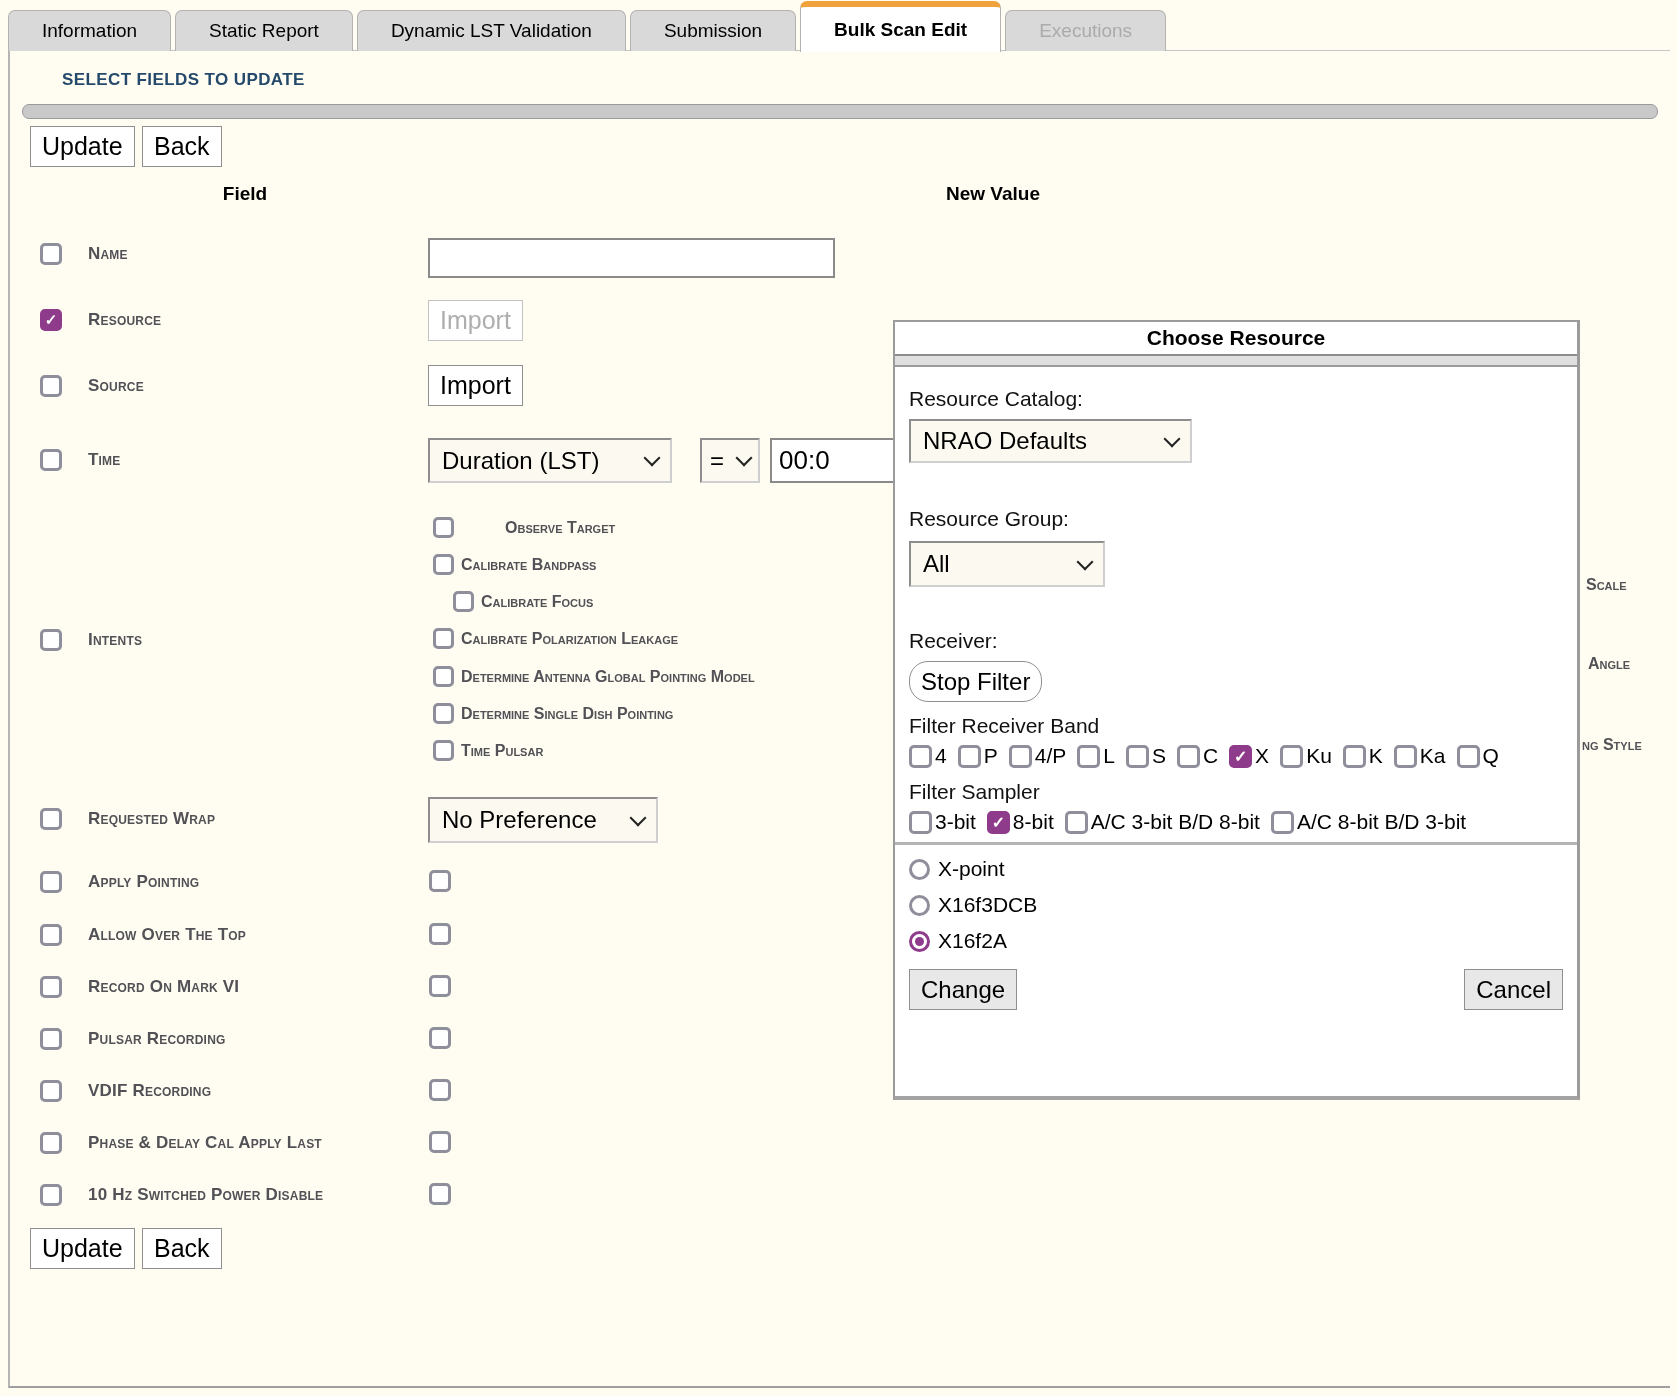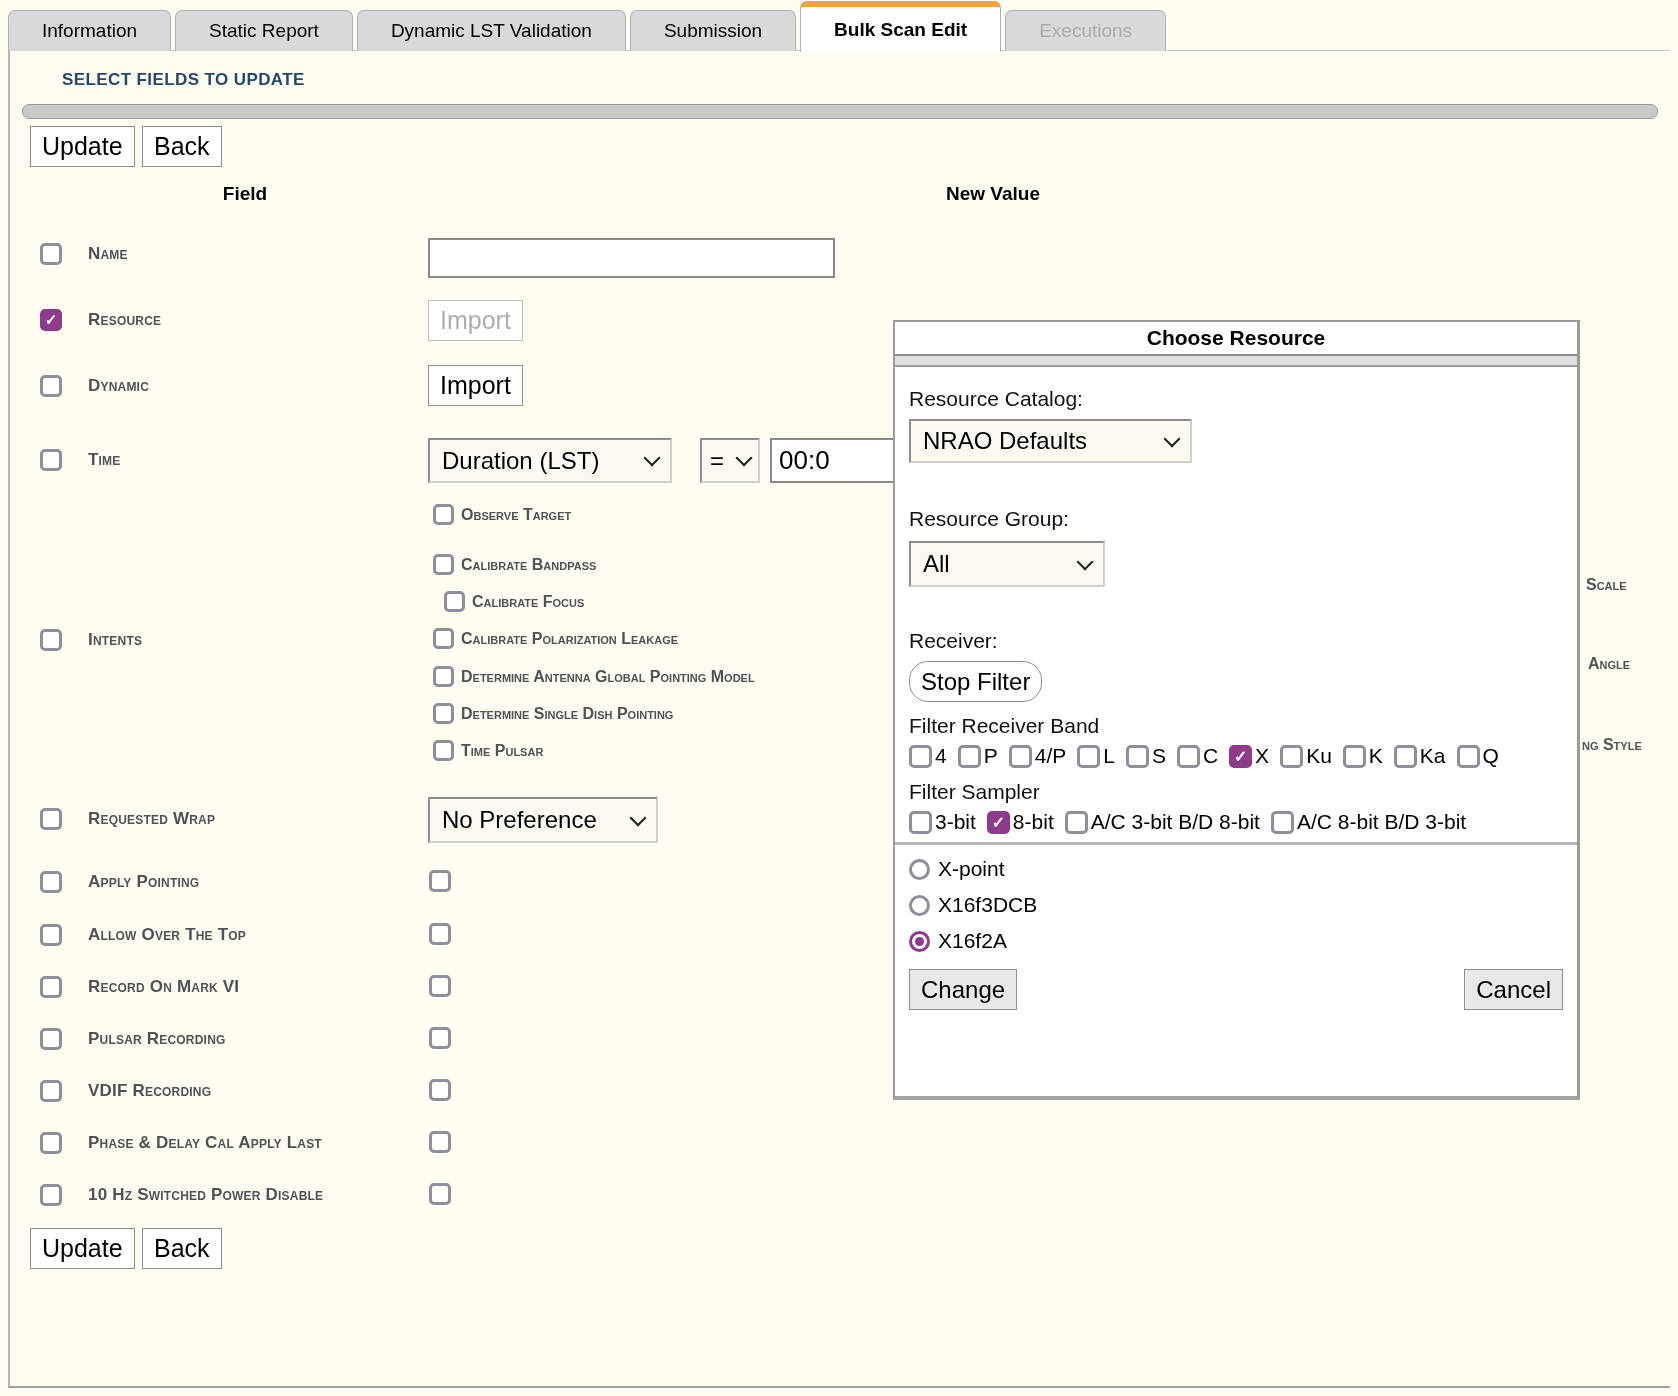--- a/index.html
+++ b/index.html
@@ -110,21 +110,21 @@
     <span class="flabel">Name</span>
   </div>
   <div class="frow" style="top:309px">
     <span class="cb checked">
         <span class="tick">✓</span>
       </span>
     <span class="flabel">Resource</span>
   </div>
   <div class="frow" style="top:375px">
     <span class="cb"></span>
-    <span class="flabel">Dynamic</span>
+    <span class="flabel">Source</span>
   </div>
   <div class="frow" style="top:449px">
     <span class="cb"></span>
     <span class="flabel">Time</span>
   </div>
   <div class="frow" style="top:629px">
     <span class="cb"></span>
     <span class="flabel">Intents</span>
   </div>
   <div class="frow" style="top:808px">
@@ -167,29 +167,29 @@
   <div class="sel" style="left:428px;top:438px;width:244px;height:45px;">
     <span class="txt">Duration (LST)</span>
     <span class="chev"></span>
   </div>
   <div class="sel" style="left:700px;top:438px;width:60px;height:45px;padding:0 8px;">
     <span class="txt">=</span>
     <span class="chev" style="margin-left:4px;"></span>
   </div>
   <input class="tinput" style="left: 770px; top: 438px; width: 128px; height: 45px; font-size: 26px;" value="00:0">
 
-  <div class="intent" style="left:433px;top:504px;">
+  <div class="intent" style="left:433px;top:517px;gap:44px;">
     <span class="cb"></span>
     <span class="ilabel">Observe Target</span>
   </div>
   <div class="intent" style="left:433px;top:554px;">
     <span class="cb"></span>
     <span class="ilabel">Calibrate Bandpass</span>
   </div>
-  <div class="intent" style="left:424px;top:591px;padding-left:20px;">
+  <div class="intent" style="left:433px;top:591px;padding-left:20px;">
     <span class="cb"></span>
     <span class="ilabel">Calibrate Focus</span>
   </div>
   <div class="intent" style="left:433px;top:628px;">
     <span class="cb"></span>
     <span class="ilabel">Calibrate Polarization Leakage</span>
   </div>
   <div class="intent" style="left:433px;top:666px;">
     <span class="cb"></span>
     <span class="ilabel">Determine Antenna Global Pointing Model</span>

